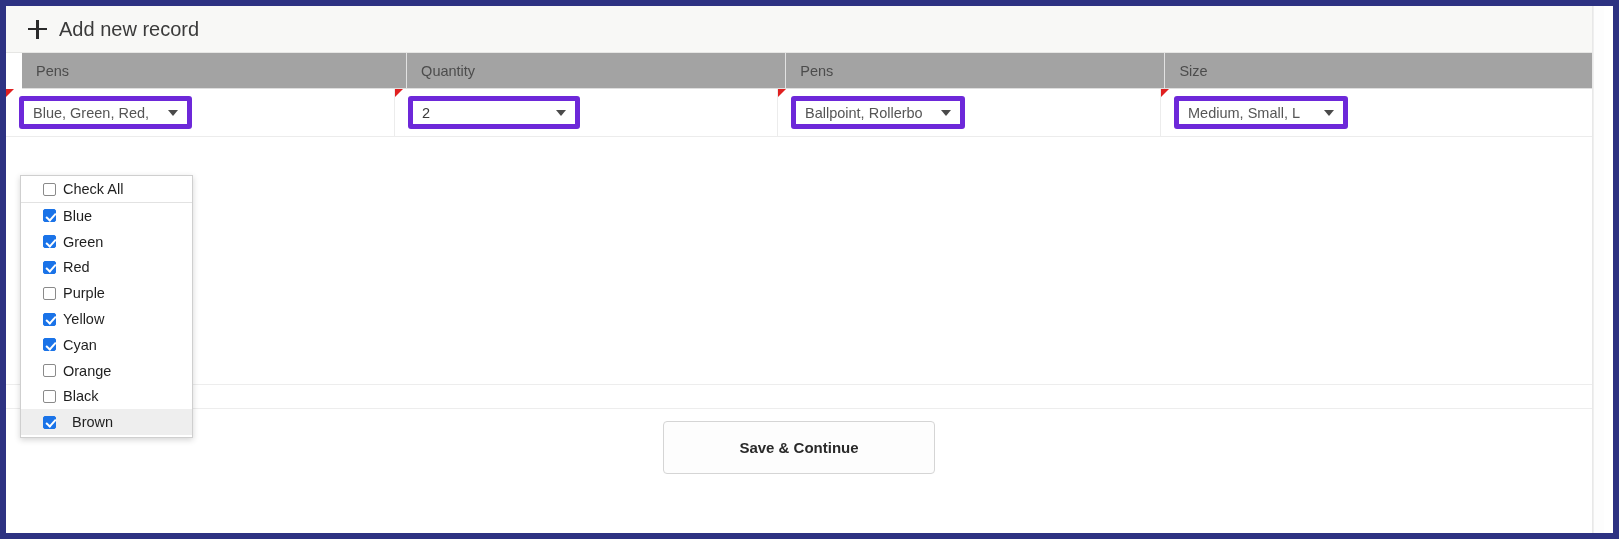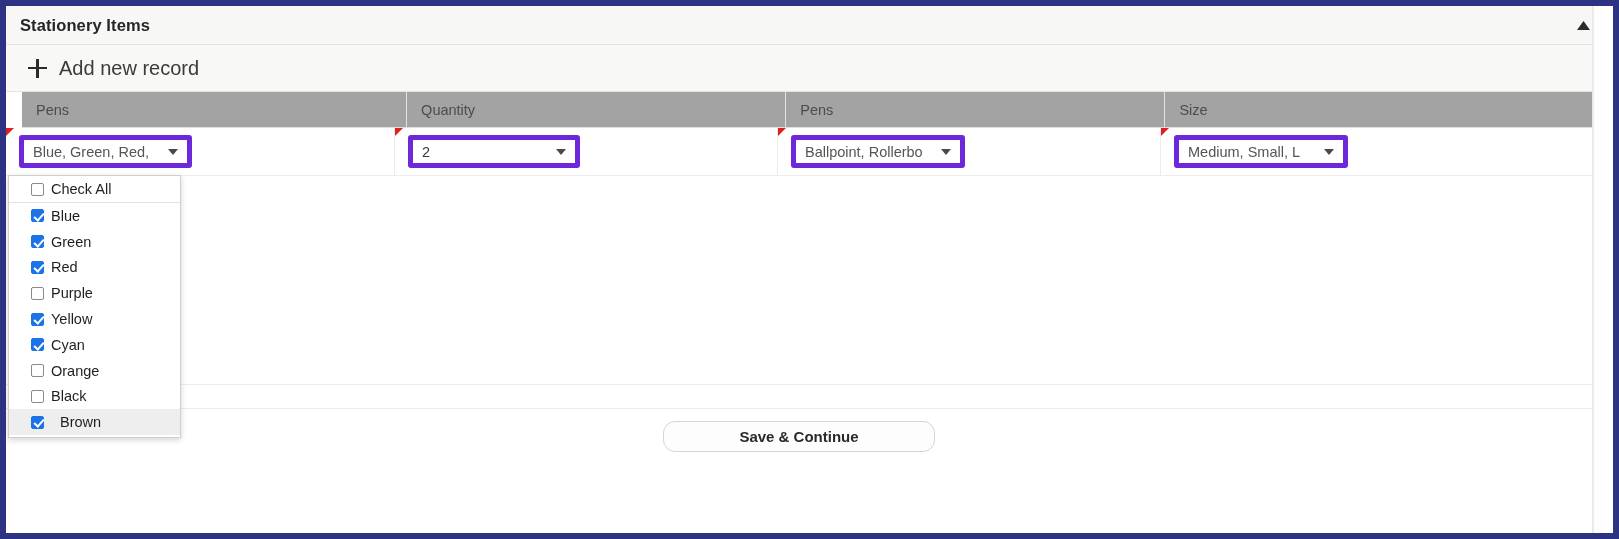--- a/index.html
+++ b/index.html
@@ -163,21 +163,21 @@
   }
   .ms-pens { width: 173px; }
   .ms-qty  { width: 172px; }
   .ms-qty .ms-text { color: #3a3a3a; }
   .ms-type { width: 174px; }
   .ms-size { width: 174px; }
 
   
   .dropdown {
     position: absolute;
-    left: 2px;
+    left: 14px;
     top: 169px;
     width: 173px;
     background: #ffffff;
     border: 1px solid #cfcfcf;
     box-shadow: 0 2px 6px rgba(0,0,0,.17);
     z-index: 50;
     padding-bottom: 2px;
   }
   .dd-item {
     display: flex;
@@ -230,24 +230,24 @@
   
   .footer {
     position: absolute;
     left: 0; top: 415px;
     width: 1586px;
     display: flex;
     justify-content: center;
   }
   .save-btn {
     width: 272px;
-    height: 31px;
+    height: 53px;
     background: #fdfdfd;
     border: 1px solid #d5d5d5;
-    border-radius: 12px;
+    border-radius: 4px;
     font-family: "Liberation Sans", sans-serif;
     font-size: 15px;
     font-weight: bold;
     color: #2a2a2a;
     cursor: pointer;
   }
 
   
   .vscroll-outer {
     position: absolute;
@@ -263,28 +263,20 @@
     background: #e8e8e8;
   }
 </style>
 </head>
 <body>
 
 <div id="root">
 
   <div class="panel">
 
-    <div class="panel-header">
-      <span class="panel-title">Stationery Items</span>
-      <span class="collapse-btn">
-        <svg width="13" height="9" viewBox="0 0 13 9">
-            <polygon points="6.5,0 13,9 0,9" fill="#2b2b2b"></polygon>
-          </svg>
-      </span>
-    </div>
 
     <div class="grid-toolbar">
       <span class="add-record">
         <span class="plus-icon"></span>
         <span>Add new record</span>
       </span>
     </div>
 
     <div class="grid-wrap">
 

